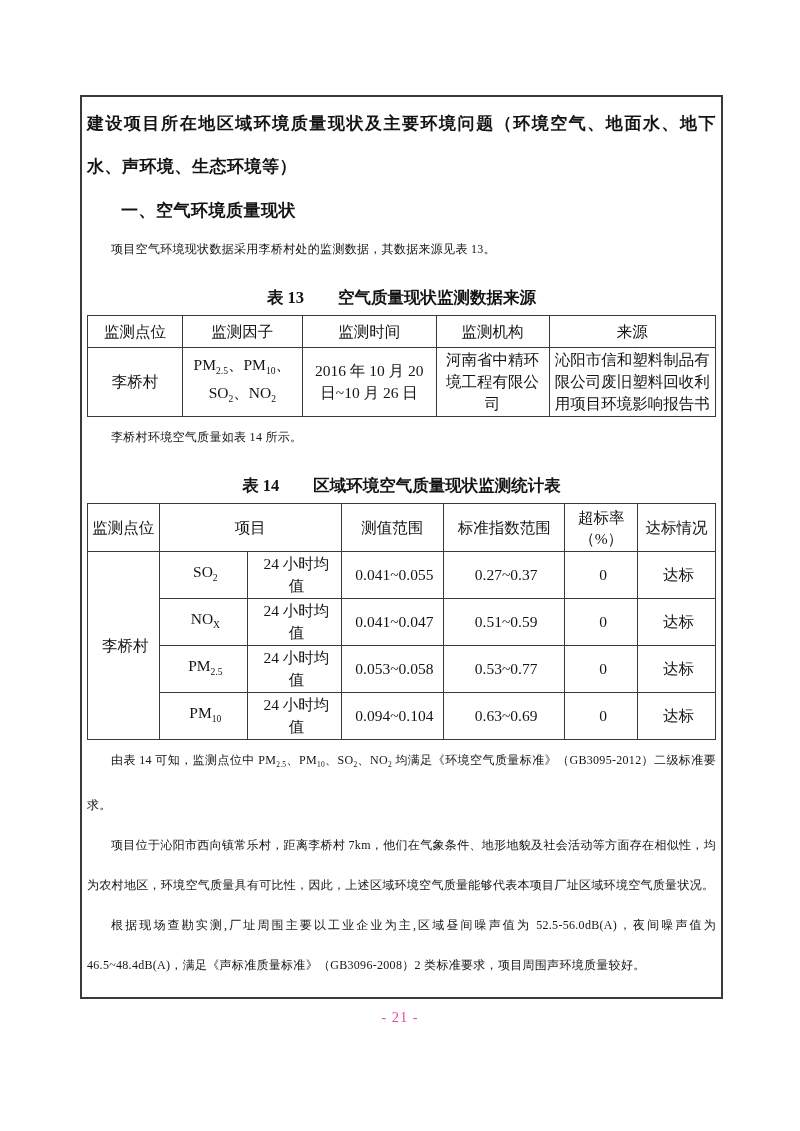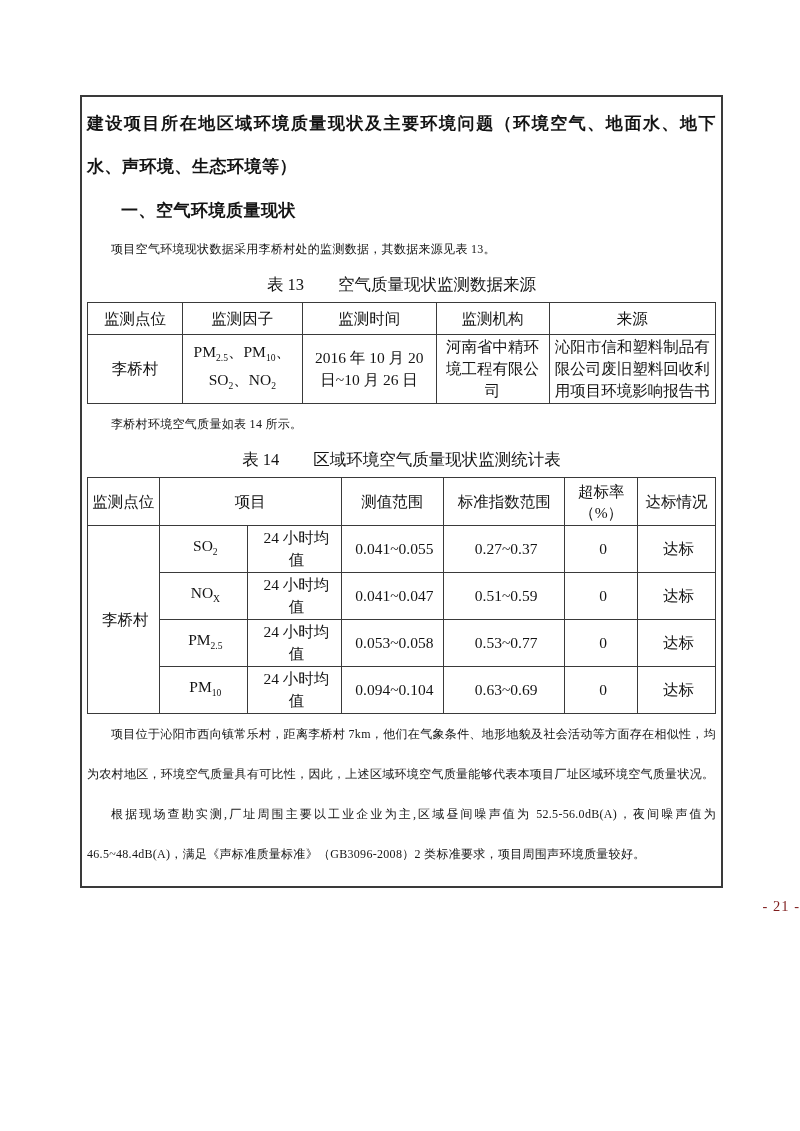--- a/index.html
+++ b/index.html
@@ -23,41 +23,41 @@
   }
   .section-heading {
     font-size:17px; font-weight:bold; line-height:36px;
     margin-top:5px; padding-left:2em; letter-spacing:0.5px;
   }
   .para {
     font-size:12px; line-height:40px; text-indent:2em;
     text-align:justify; letter-spacing:0.3px;
   }
   .table-caption {
-    text-align:center; font-weight:normal; font-size:16.5px;
-    line-height:30px; margin:1px 0 2px 0;
+    text-align:center; font-weight:bold; font-size:16.5px;
+    line-height:30px; margin:14px 0 2px 0;
   }
   .table-caption .cap-text { margin-left:34px; }
   table {
     width:100%; border-collapse:collapse; table-layout:fixed;
     font-size:15.5px; text-align:center;
   }
   th, td {
     border:1.5px solid #3a3a3a; font-weight:normal;
     padding:1px 4px; vertical-align:middle; line-height:22px;
   }
   th { line-height:21px; }
   .t13 .hrow th { height:32px; }
   .t13 .drow td { height:68px; }
   .t14 .hrow th { height:48px; }
   .t14 .drow td { height:33px;padding-left:8px; }
   sub { font-size:0.62em; }
   .page-number {
-    text-align:right; font-size:14.5px; margin-top:10px;
-    letter-spacing:1px; color:#7f1d1d;
+    text-align:center; font-size:14.5px; margin-top:10px;
+    letter-spacing:1px; color:#ec4899;
   }
 </style>
 </head>
 <body>
 
 <div class="page">
 
 
   <div class="content-box">
 
@@ -151,20 +151,21 @@
         <td>PM<sub>10</sub></td>
         <td>24 小时均值</td>
         <td>0.094~0.104</td>
         <td>0.63~0.69</td>
         <td>0</td>
         <td>达标</td>
       </tr>
     </tbody>
       </table>
 
+    <p class="para">由表 14 可知，监测点位中 PM<sub>2.5</sub>、PM<sub>10</sub>、SO<sub>2</sub>、NO<sub>2</sub> 均满足《环境空气质量标准》（GB3095-2012）二级标准要求。</p>
 
     <p class="para">项目位于沁阳市西向镇常乐村，距离李桥村 7km，他们在气象条件、地形地貌及社会活动等方面存在相似性，均为农村地区，环境空气质量具有可比性，因此，上述区域环境空气质量能够代表本项目厂址区域环境空气质量状况。</p>
 
 
     <p class="para">根据现场查勘实测,厂址周围主要以工业企业为主,区域昼间噪声值为 52.5-56.0dB(A)，夜间噪声值为 46.5~48.4dB(A)，满足《声标准质量标准》（GB3096-2008）2 类标准要求，项目周围声环境质量较好。</p>
 
   </div>
 
   <div class="page-number">- 21 -</div>
 

